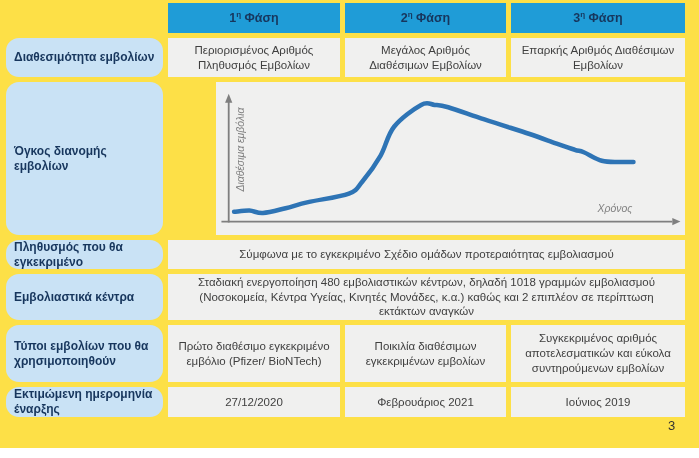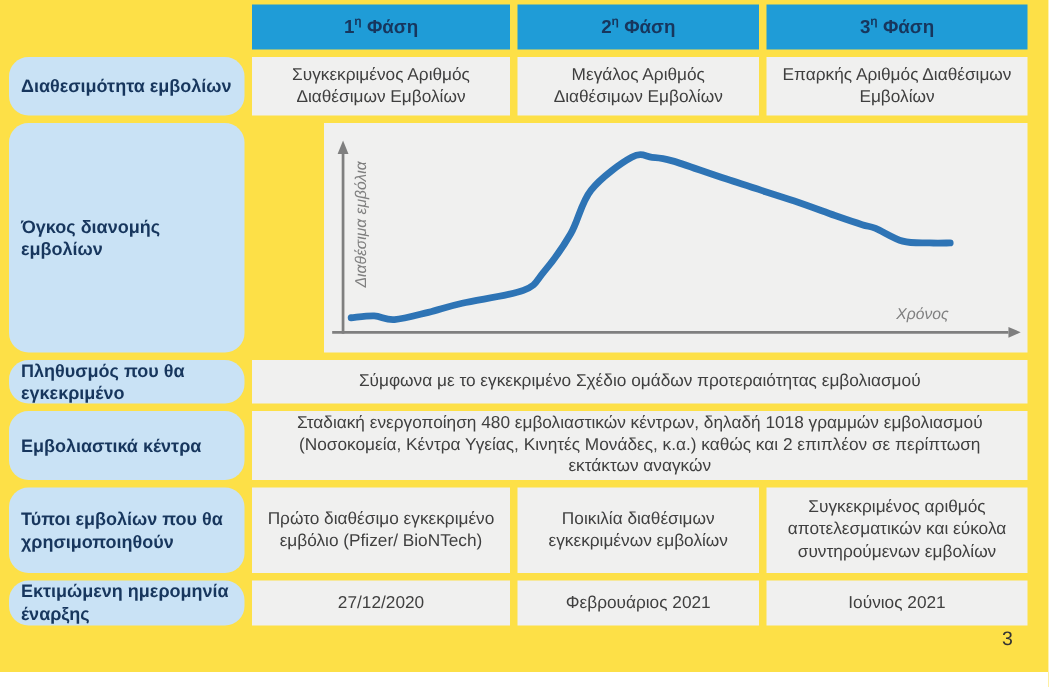--- a/index.html
+++ b/index.html
@@ -71,21 +71,21 @@
       <span><span>1</span><sup>η</sup>&nbsp;<span>Φάση</span></span>
     </div>
     <div class="hcell" style="grid-row:1;grid-column:3">
       <span><span>2</span><sup>η</sup>&nbsp;<span>Φάση</span></span>
     </div>
     <div class="hcell" style="grid-row:1;grid-column:4">
       <span><span>3</span><sup>η</sup>&nbsp;<span>Φάση</span></span>
     </div>
 
     <div class="lcell" style="grid-row:2;grid-column:1">Διαθεσιμότητα εμβολίων</div>
-    <div class="ccell" style="grid-row:2;grid-column:2">Συγκεκριμένος Αριθμός Διαθέσιμων Εμβολίων</div>
+    <div class="ccell" style="grid-row:2;grid-column:2">Περιορισμένος Αριθμός Πληθυσμός Εμβολίων</div>
     <div class="ccell" style="grid-row:2;grid-column:4">Επαρκής Αριθμός Διαθέσιμων Εμβολίων</div>
     <div class="ccell" style="grid-row:2;grid-column:3">Μεγάλος Αριθμός Διαθέσιμων Εμβολίων</div>
 
     <div class="lcell" style="grid-row:3;grid-column:1">Όγκος διανομής εμβολίων</div>
     <div class="chart-cell" style="grid-row:3">
       <svg viewBox="0 0 517 153">
         <line class="axis" x1="14" y1="147" x2="14" y2="12"></line>
         <polygon class="axis-head" points="10,15 18,15 14,5"></polygon>
         <line class="axis" x1="6" y1="146" x2="503" y2="146"></line>
         <polygon class="axis-head" points="503,142 503,150 512,146"></polygon>
@@ -102,17 +102,17 @@
     <div class="ccell span3" style="grid-row:5">Σταδιακή ενεργοποίηση 480 εμβολιαστικών κέντρων, δηλαδή 1018 γραμμών εμβολιασμού (Νοσοκομεία, Κέντρα Υγείας, Κινητές Μονάδες, κ.α.) καθώς και 2 επιπλέον σε περίπτωση εκτάκτων αναγκών</div>
 
     <div class="lcell" style="grid-row:6;grid-column:1">Τύποι εμβολίων που θα χρησιμοποιηθούν</div>
     <div class="ccell" style="grid-row:6;grid-column:3">Ποικιλία διαθέσιμων εγκεκριμένων εμβολίων</div>
     <div class="ccell" style="grid-row:6;grid-column:2">Πρώτο διαθέσιμο εγκεκριμένο εμβόλιο (Pfizer/ BioNTech)</div>
     <div class="ccell" style="grid-row:6;grid-column:4">Συγκεκριμένος αριθμός αποτελεσματικών και εύκολα συντηρούμενων εμβολίων</div>
 
     <div class="lcell" style="grid-row:7;grid-column:1">Εκτιμώμενη ημερομηνία έναρξης</div>
     <div class="ccell" style="grid-row:7;grid-column:2">27/12/2020</div>
     <div class="ccell" style="grid-row:7;grid-column:3">Φεβρουάριος 2021</div>
-    <div class="ccell" style="grid-row:7;grid-column:4">Ιούνιος 2021</div>
+    <div class="ccell" style="grid-row:7;grid-column:4">Ιούνιος 2019</div>
   </div>
 
   <div class="page-number">3</div>
 </div>
 
 </body></html>

